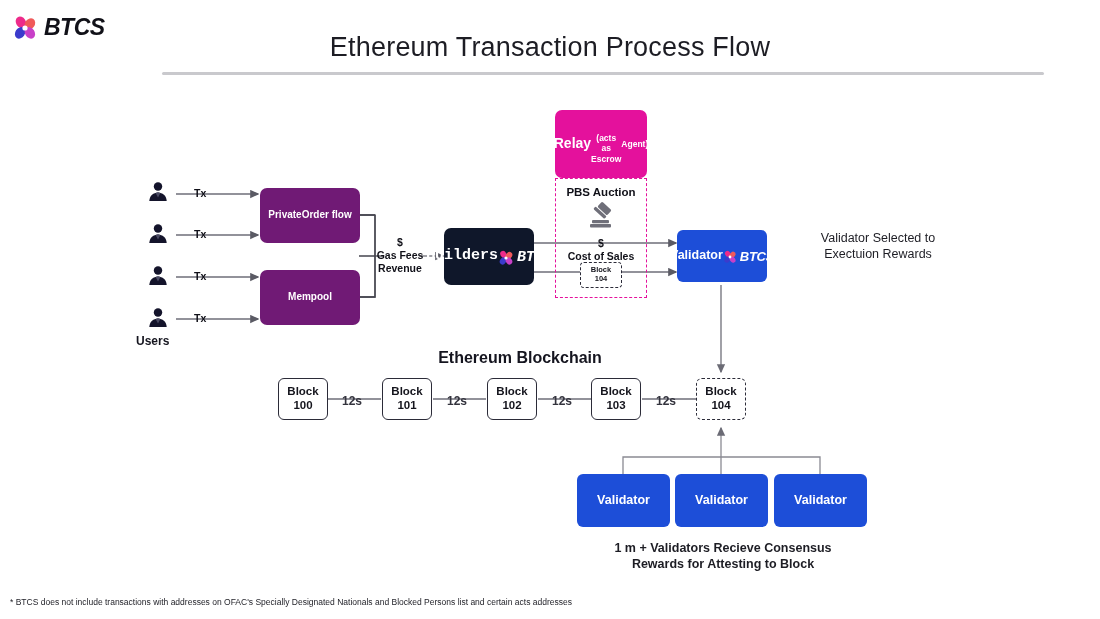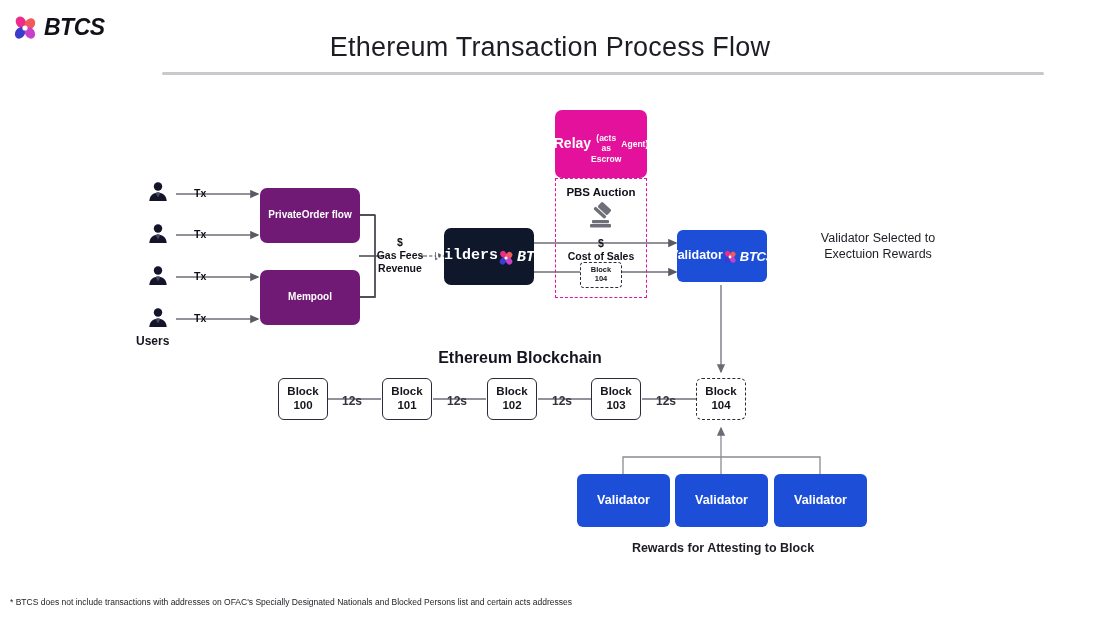--- a/index.html
+++ b/index.html
@@ -414,18 +414,19 @@
     <span>Validator</span>
   </div>
   <div class="box box-salmon" style="left:675px; top:474px; width:93px; height:53px;">
     <span>Validator</span>
   </div>
   <div class="box box-salmon" style="left:774px; top:474px; width:93px; height:53px;">
     <span>Validator</span>
   </div>
 
   <div class="lbl-note" style="left:562px; top:540px; width:322px; font-weight:600;">
+    <div>1 m + Validators Recieve Consensus</div>
     <div>Rewards for Attesting to Block</div>
   </div>
 
   <div class="footnote">* BTCS does not include transactions with addresses on OFAC's Specially Designated Nationals and Blocked Persons list and certain acts addresses</div>
 
 </div>
 
 </body></html>

